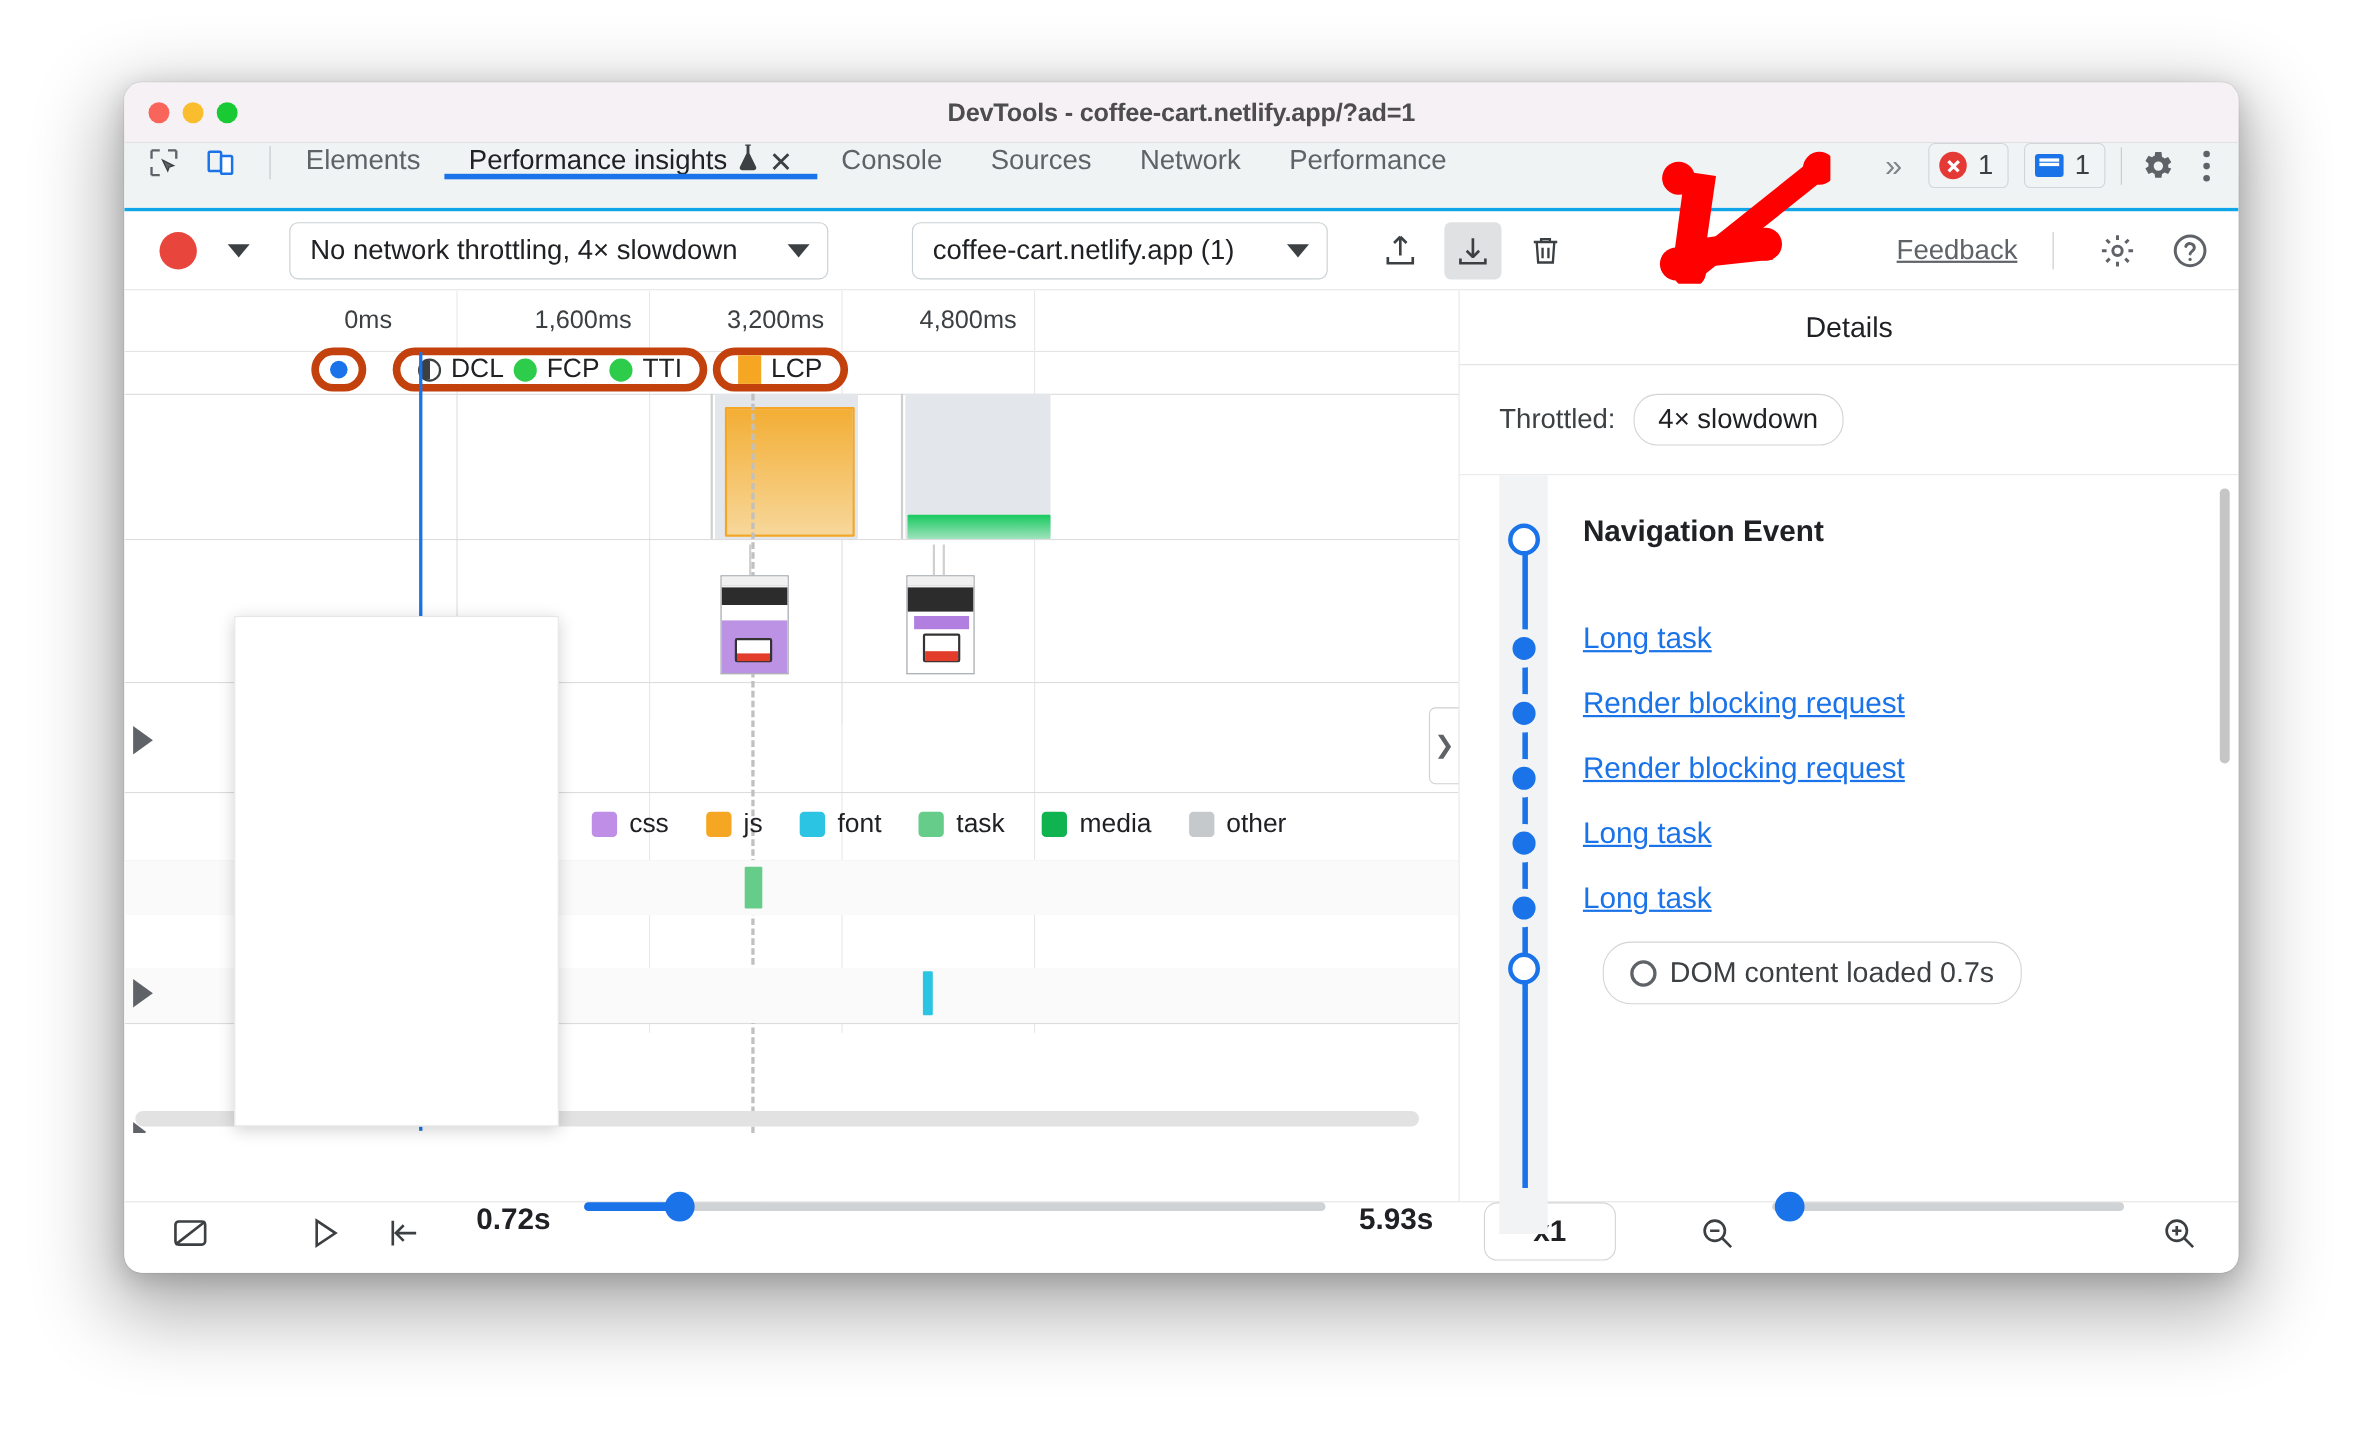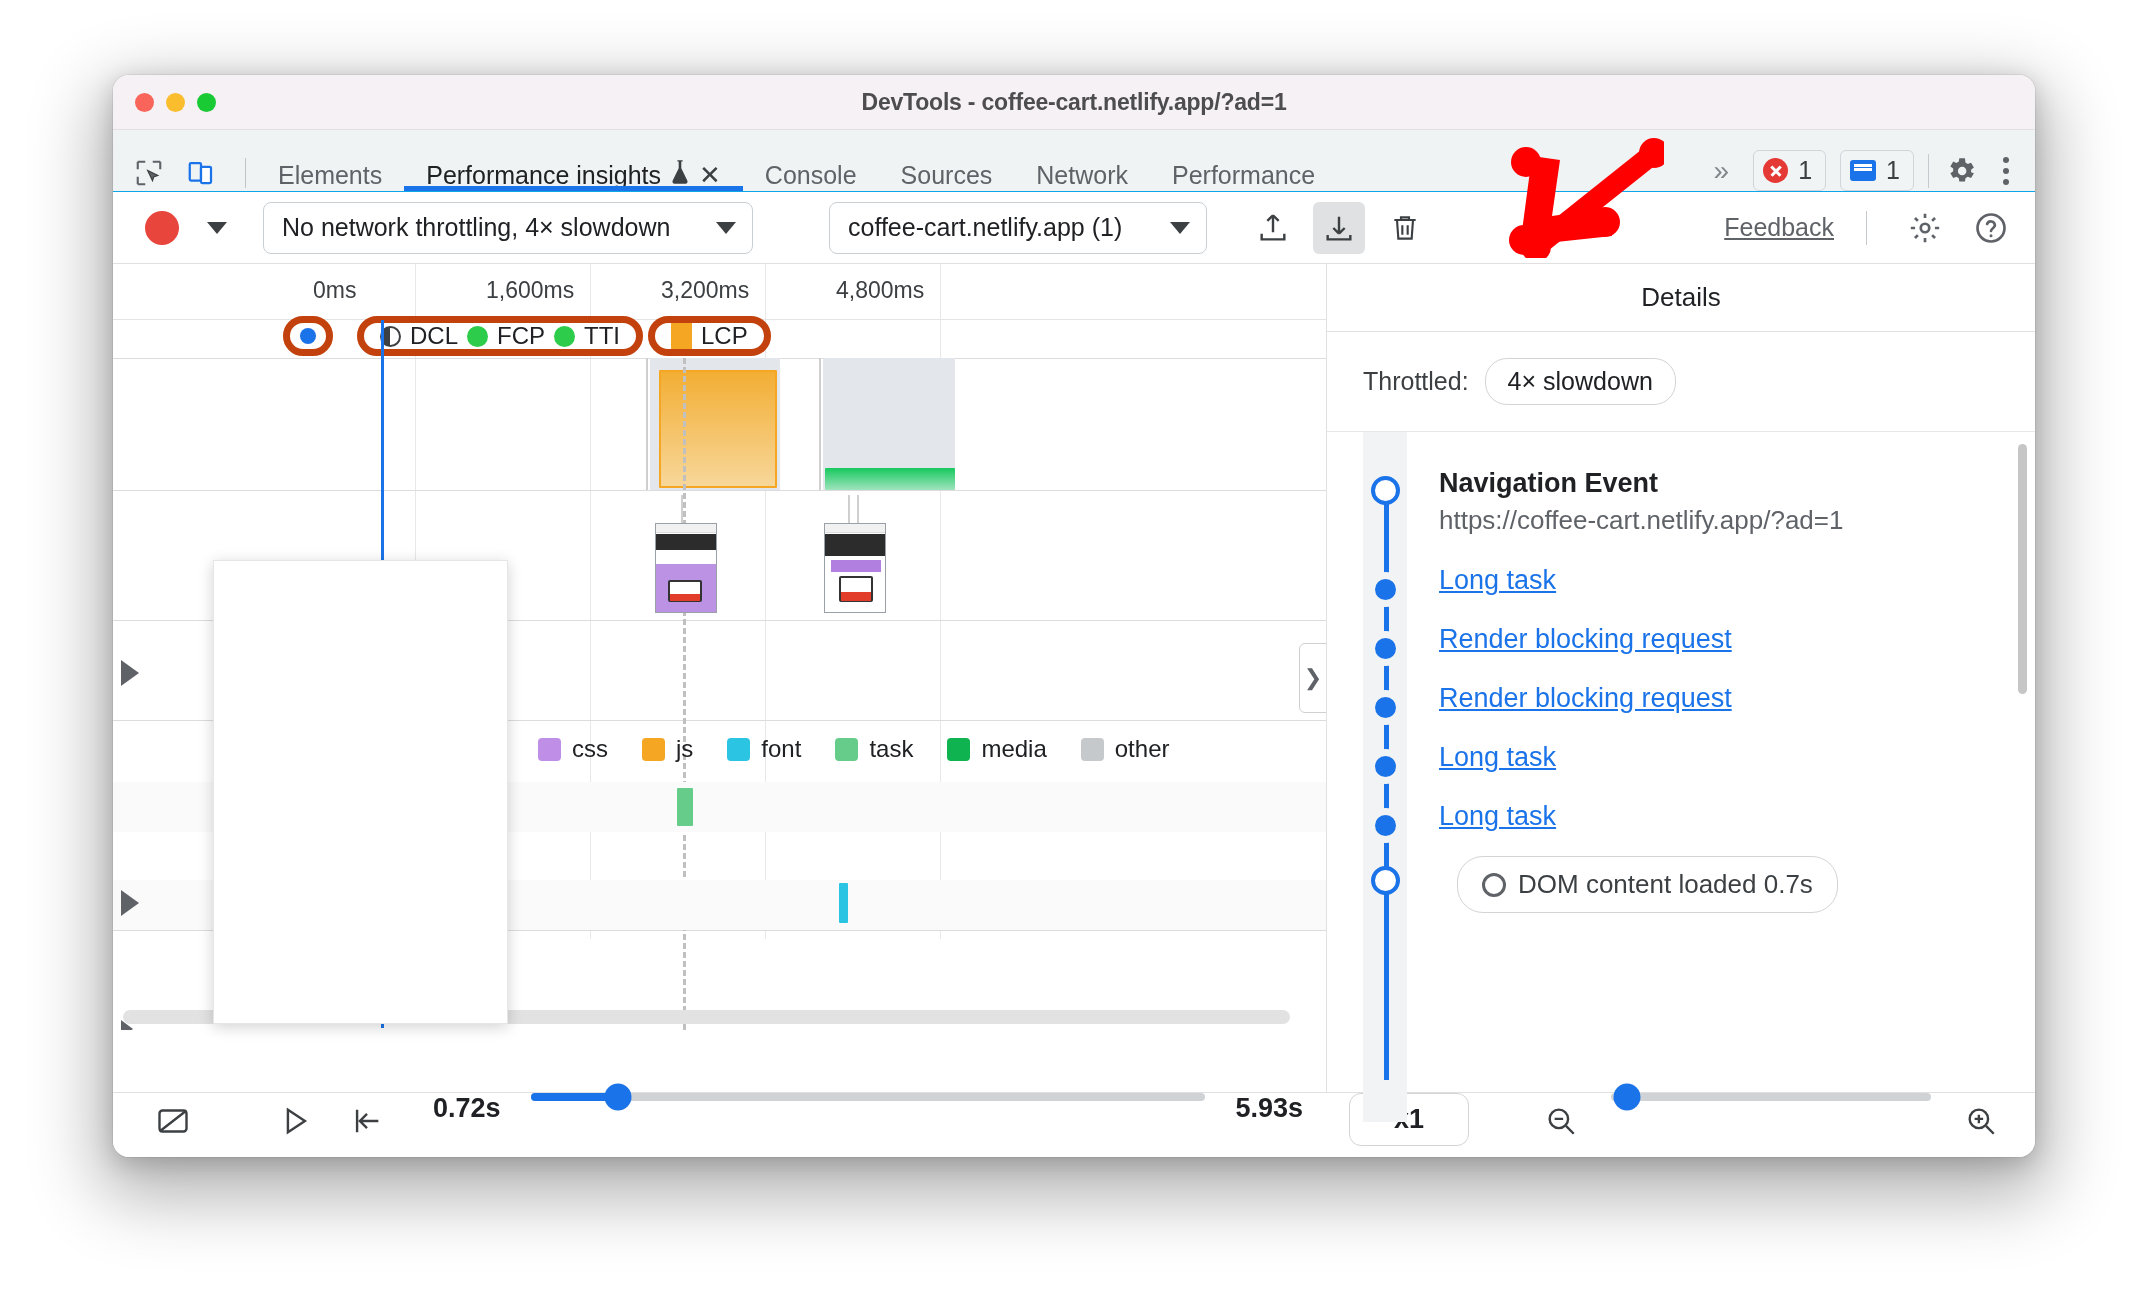--- a/index.html
+++ b/index.html
@@ -41,22 +41,22 @@
     position: absolute; left: 0; right: 0; text-align: center;
     font-size: 23px; font-weight: bold; color: #4d4d4f;
     letter-spacing: -.2px;
   }
 
   
   .tabbar {
     position: relative;
     height: 62px;
     background: #eff3f4;
-    border-bottom: 1px solid #0ea5e9;
-    display: flex; align-items: flex-end;
+    border-bottom: 3px solid #0ea5e9;
+    display: flex; align-items: flex-start;
   }
   .tb-icons { display:flex; align-items:center; padding-left:18px; gap:16px; }
   .tb-icon { width:36px; height:36px; display:flex; align-items:center; justify-content:center; cursor:pointer;}
   .tb-sep { width:1px; height:30px; background:#bfc6ca; align-self:center; margin:0 10px; }
   .tabs { display:flex; align-items:stretch; }
   .tab {
     display:flex; align-items:center; gap:8px;
     padding: 0 22px;
     font-size: 25px; color: #5f6368;
     cursor: pointer; position: relative; white-space: nowrap;
@@ -478,21 +478,20 @@
         <span class="chip">4× slowdown</span>
       </div>
 
       <div class="insights" style="height:690px; overflow:hidden;">
         <div class="rail"></div>
         <div class="railline" style="top:58px; height:590px;"></div>
 
         <div class="ring" style="top:44px;"></div>
         <div class="ins-item" style="top:36px;">
           <div class="ins-title">Navigation Event</div>
-          <div class="ins-sub">https://coffee-cart.netlify.app/?ad=1</div>
         </div>
 
         <div class="bdot" style="top:147px;"></div>
         <div class="ins-item" style="top:133px;">
           <a class="ins-link">Long task</a>
         </div>
 
         <div class="bdot" style="top:206px;"></div>
         <div class="ins-item" style="top:192px;">
           <a class="ins-link">Render blocking request</a>

